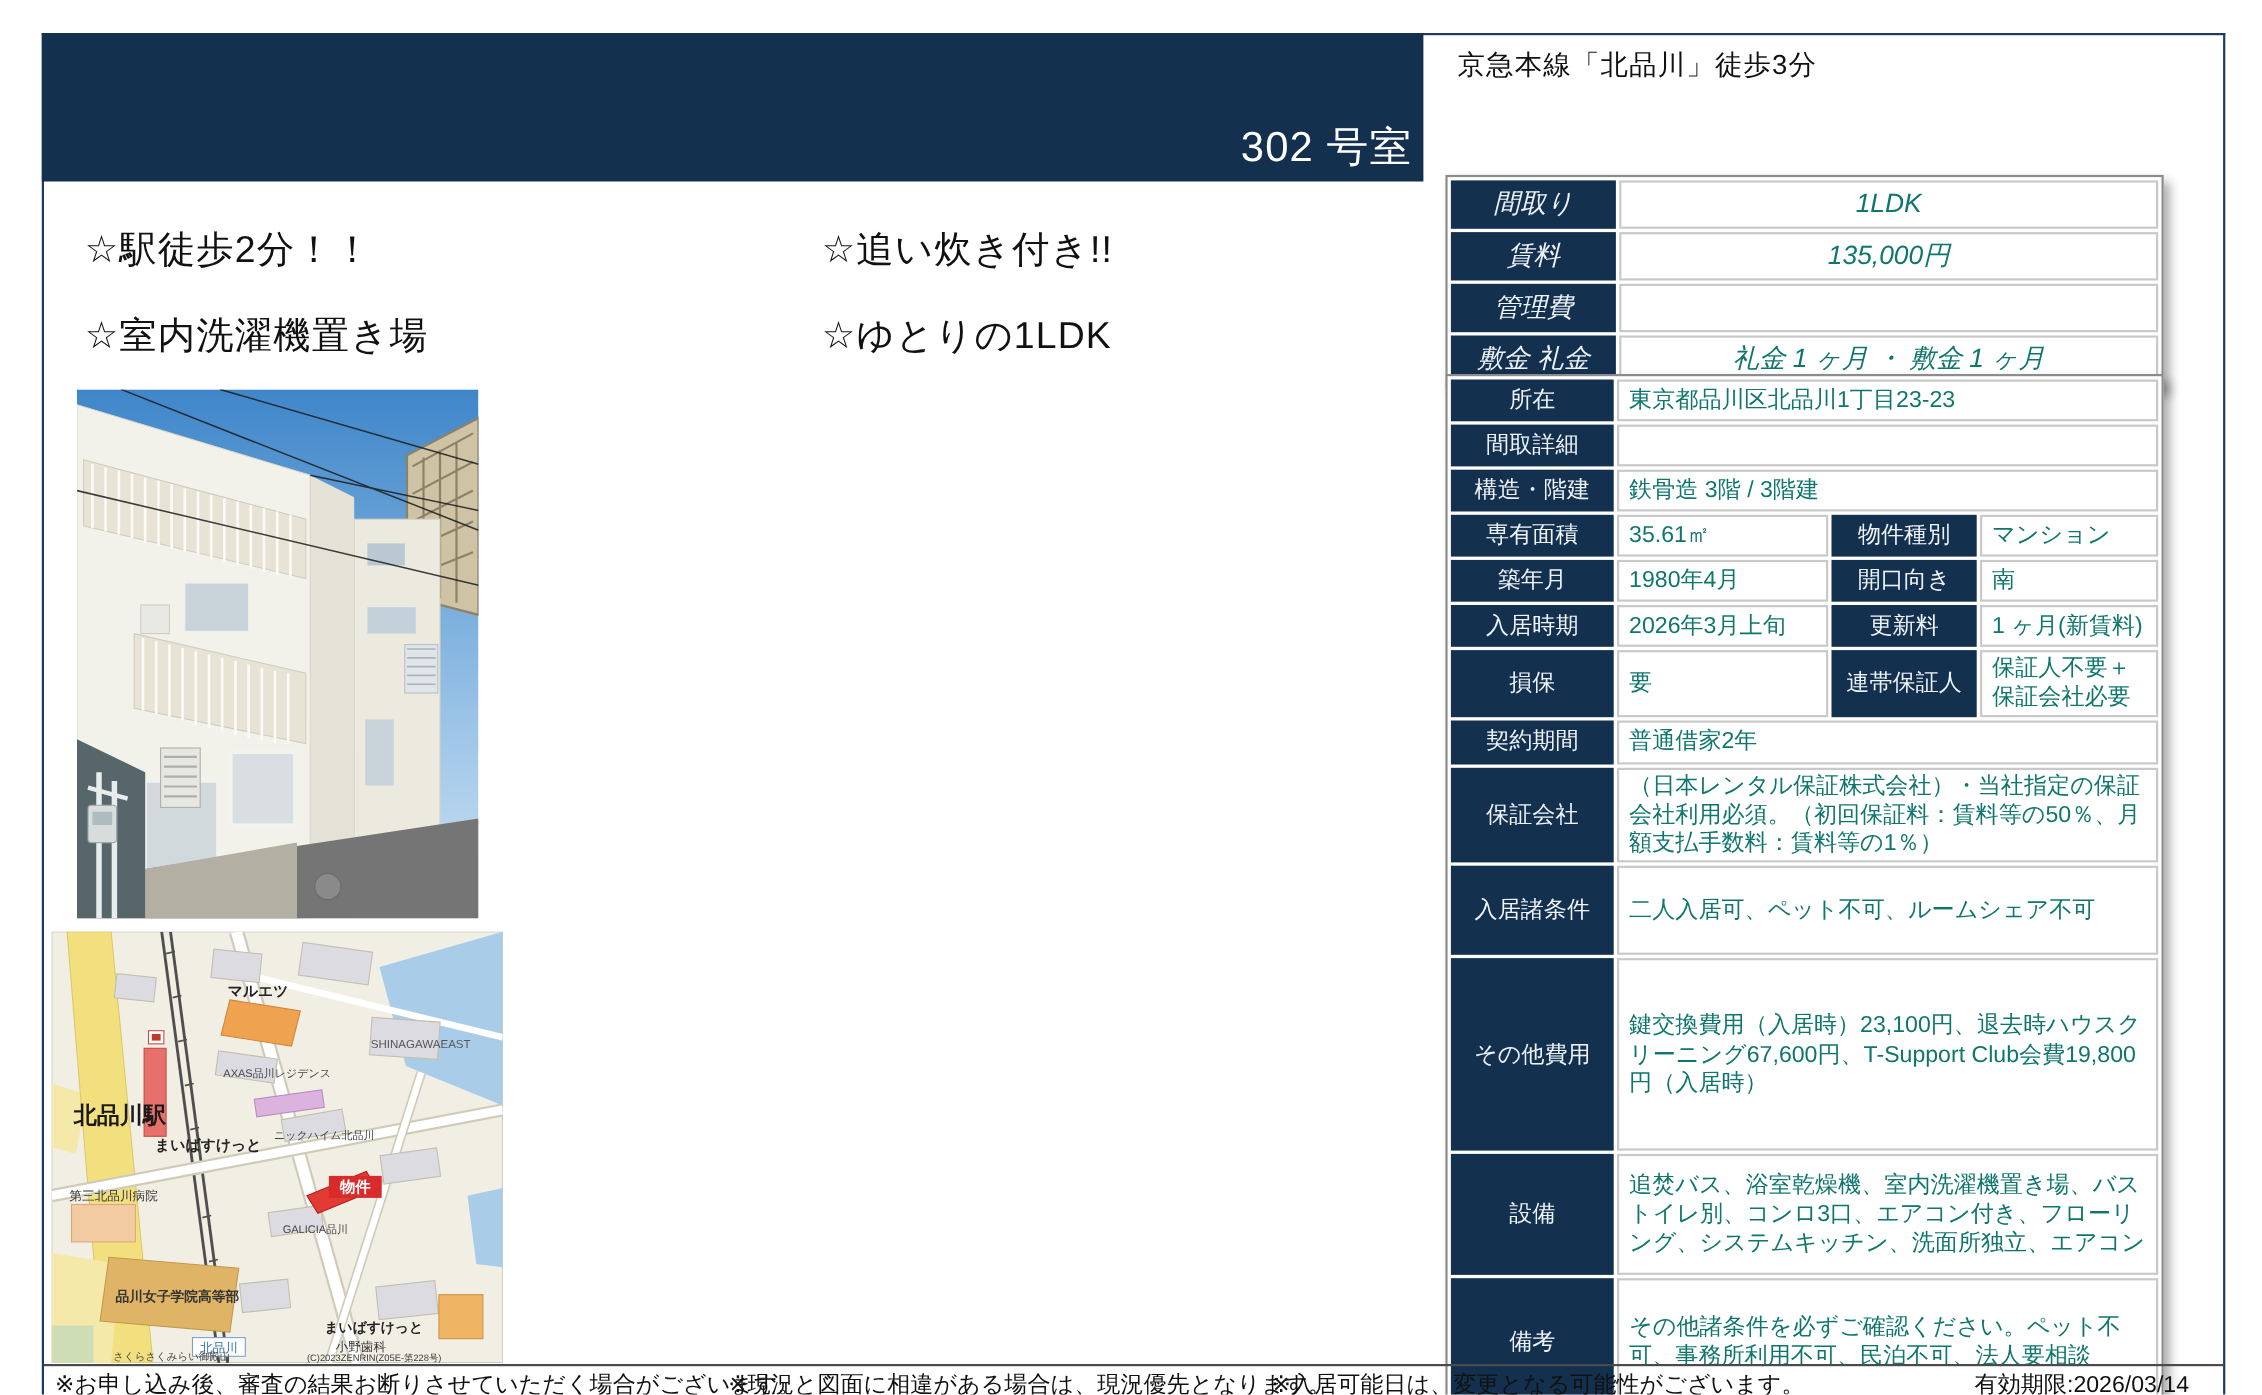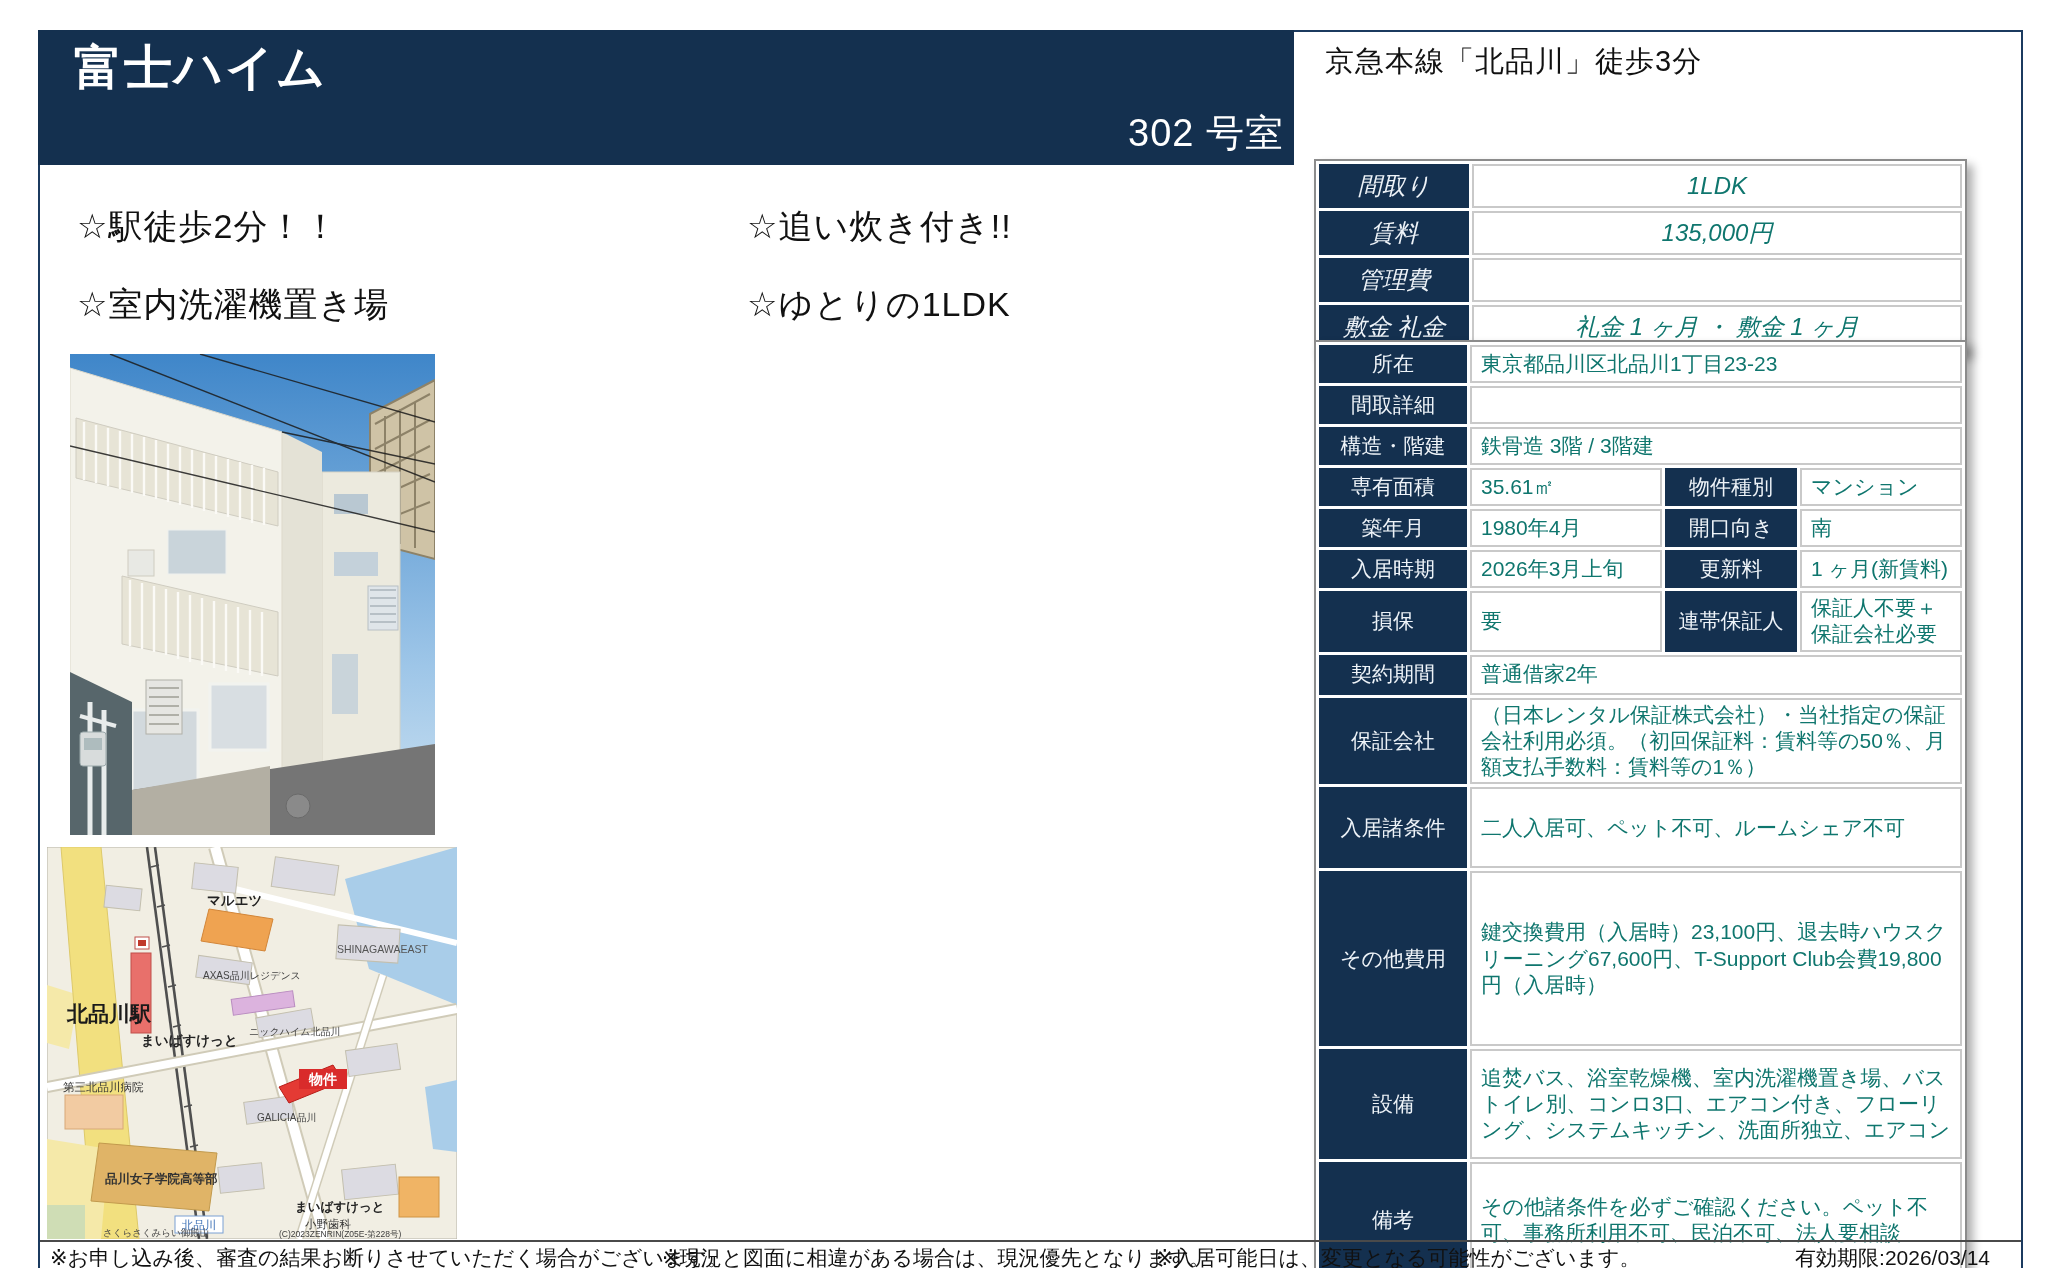--- a/index.html
+++ b/index.html
@@ -17,21 +17,21 @@
     position:absolute;left:-2px;top:-2px;width:1256px;height:135px;
     background:#14304f;color:#fff;box-sizing:border-box;
   }
   .header .title{
     position:absolute;left:36px;top:6px;font-size:48px;font-weight:bold;letter-spacing:2px;
   }
   .header .room{
     position:absolute;right:10px;bottom:6px;font-size:38px;letter-spacing:1px;
   }
   .station{
-    position:absolute;left:1285px;top:10px;font-size:29px;color:#111;letter-spacing:1px;
+    position:absolute;left:1285px;top:10px;font-size:25px;color:#111;letter-spacing:1px;
   }
   
   .features{position:absolute;left:37px;top:172px;width:1200px;}
   .features .feat{position:absolute;font-size:34px;color:#111;letter-spacing:1px;white-space:nowrap;}
   .f0{left:0;top:0;} .f1{left:670px;top:0;} .f2{left:0;top:78px;} .f3{left:670px;top:78px;}
   
   .photo{position:absolute;left:30px;top:322px;width:365px;height:481px;}
   .map{position:absolute;left:7px;top:815px;width:410px;height:392px;}
   
   .tbl{
@@ -57,21 +57,20 @@
   .validity{position:absolute;right:31px;white-space:nowrap;}
   svg text{font-family:"Liberation Sans","DejaVu Sans",sans-serif;}
 </style>
 </head>
 <body>
 
 <div id="screen">
   <div id="page">
 
     <div class="header">
-      <div class="title">富士ハイム</div>
       <div class="room">302 号室</div>
     </div>
     <div class="station">京急本線「北品川」徒歩3分</div>
 
     <div class="features">
       <div class="feat f0">☆駅徒歩2分！！</div>
       <div class="feat f1">☆追い炊き付き!!</div>
       <div class="feat f2">☆室内洗濯機置き場</div>
       <div class="feat f3">☆ゆとりの1LDK</div>
     </div>

